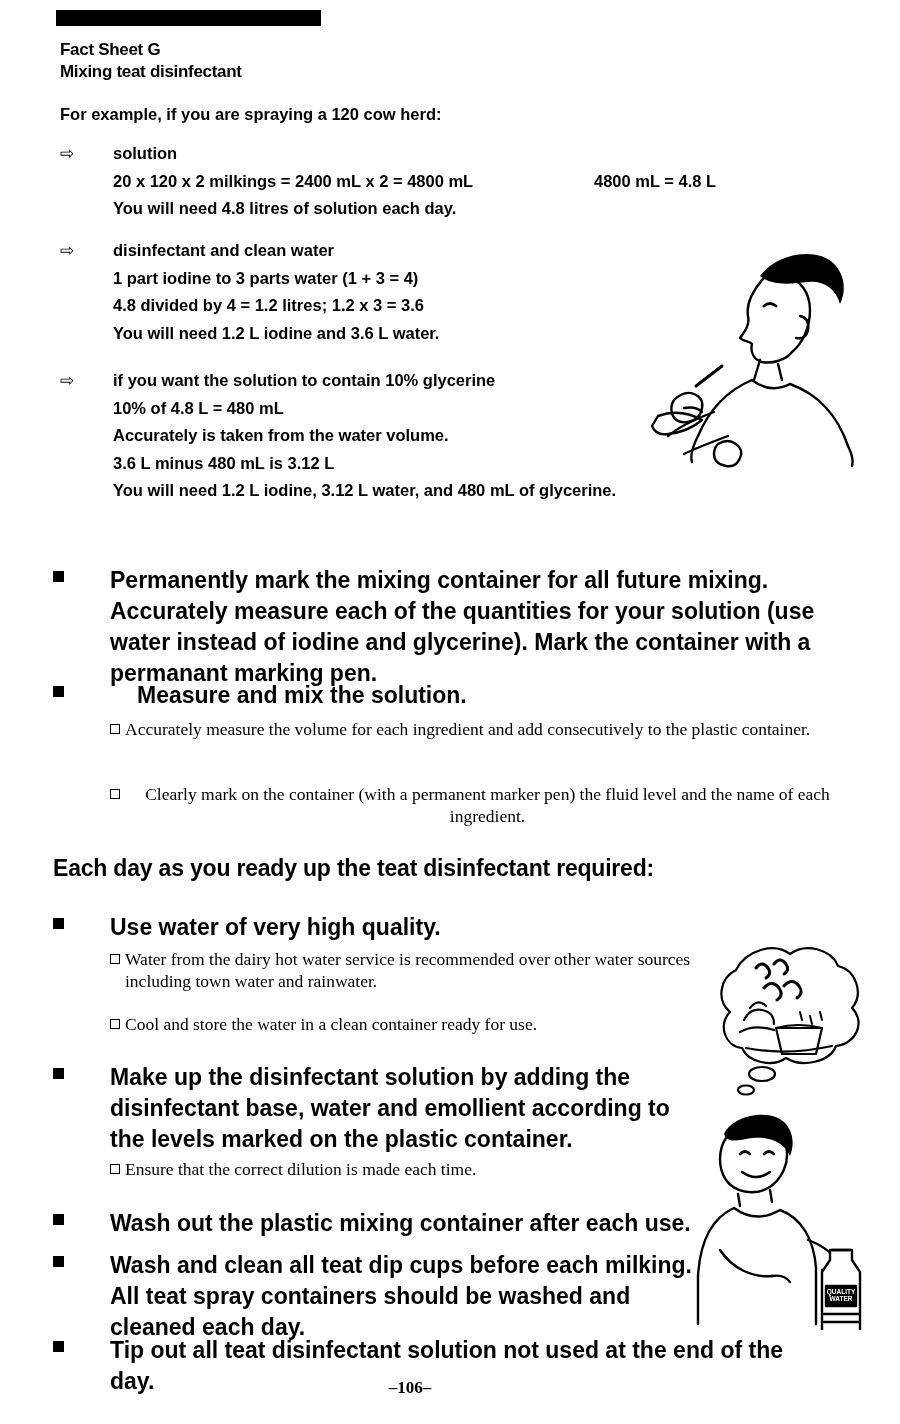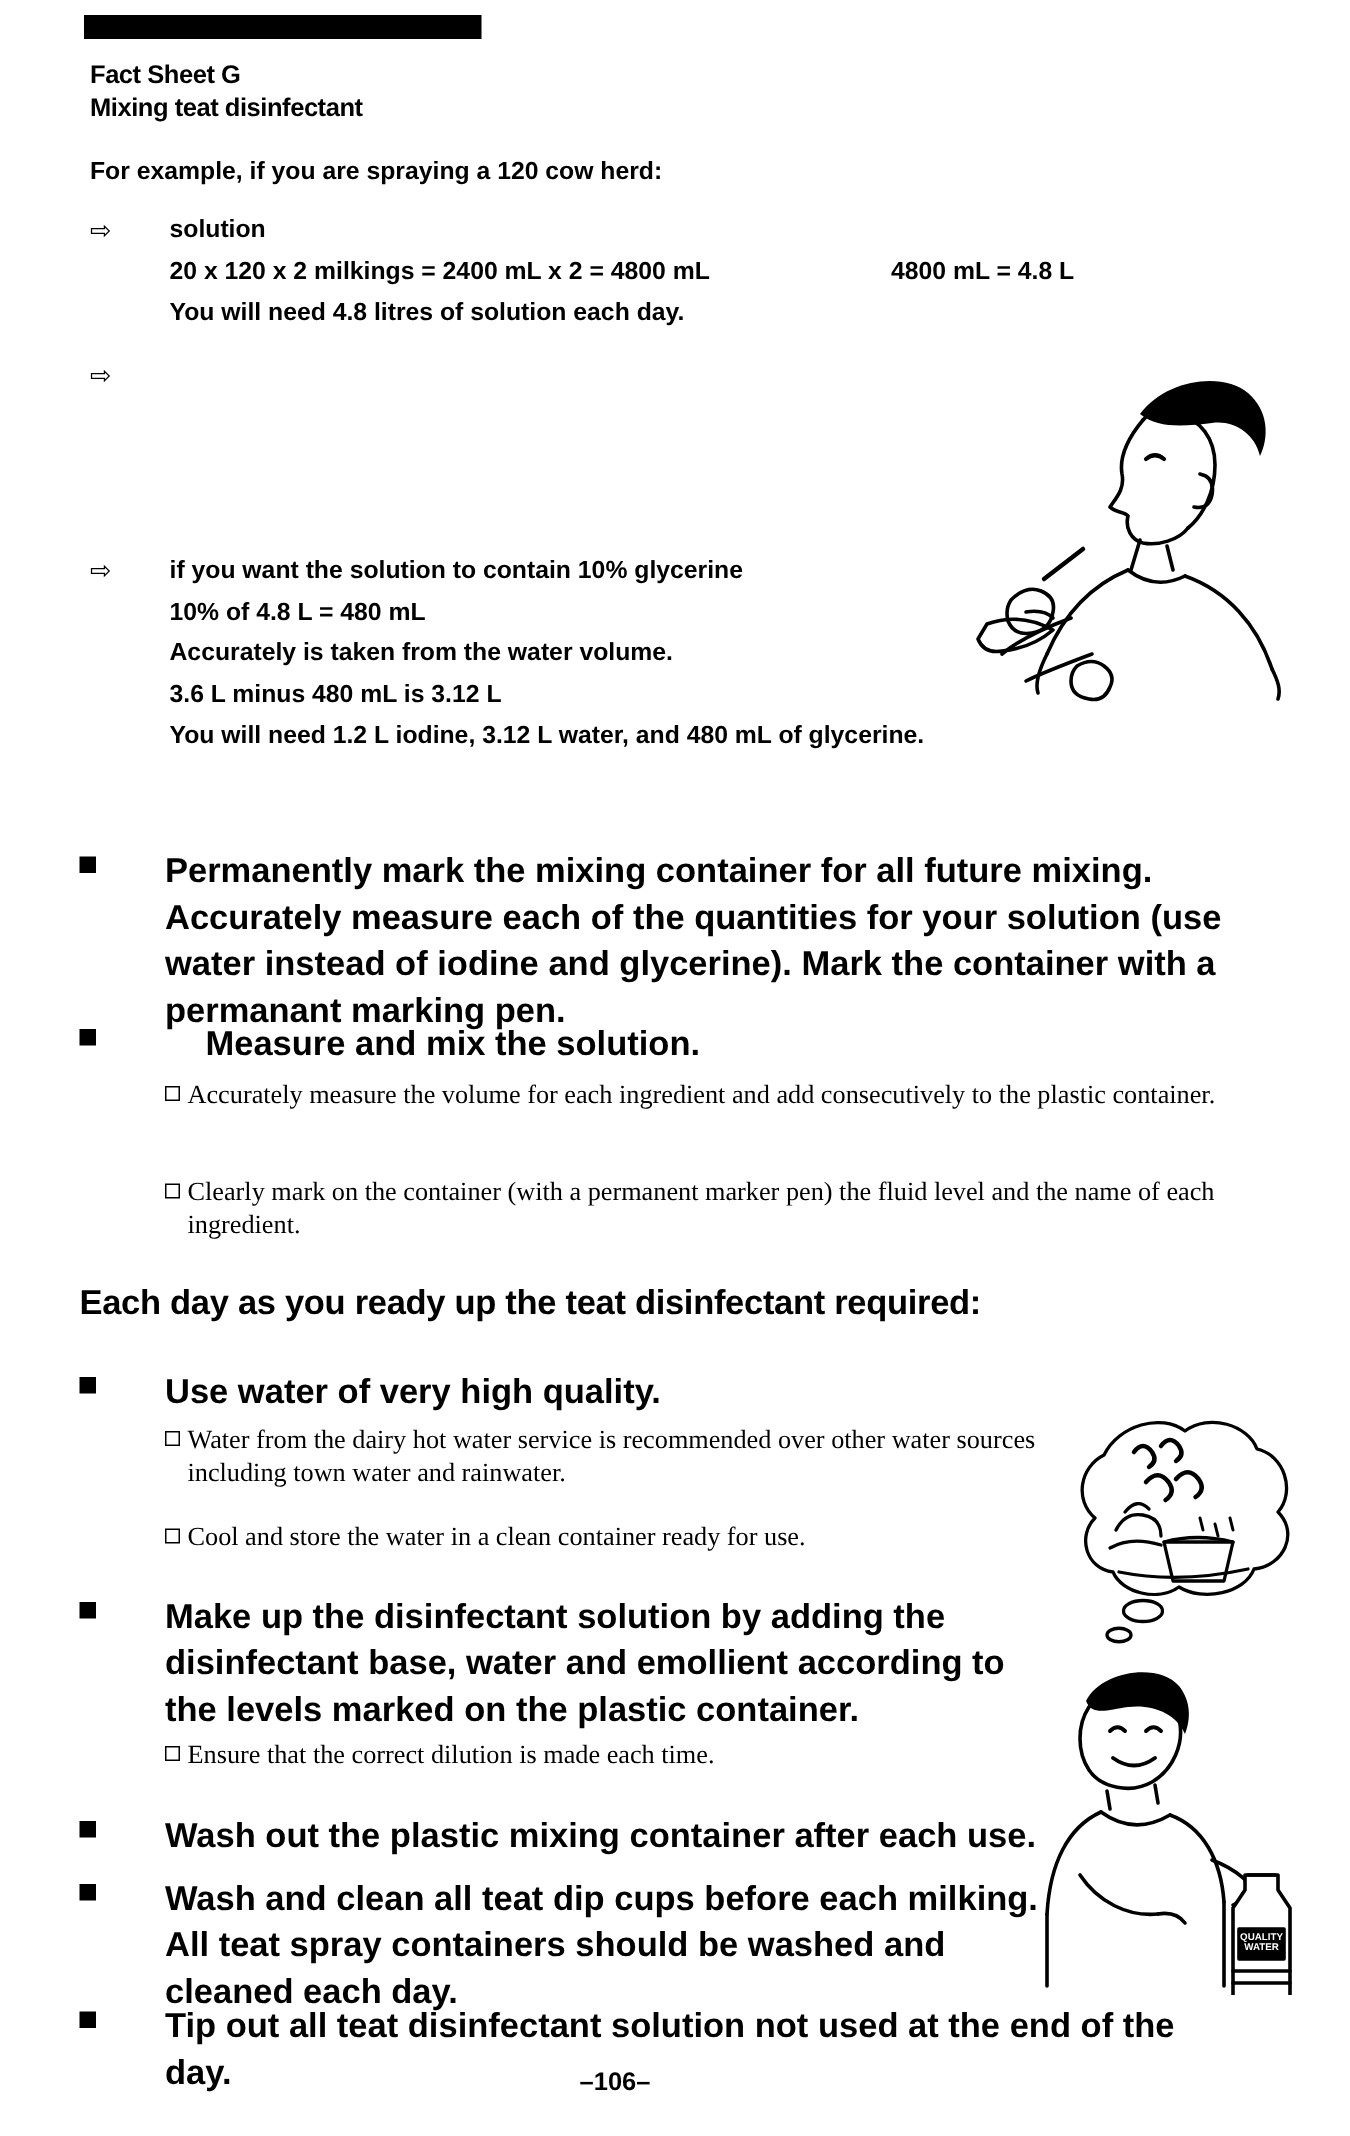--- a/index.html
+++ b/index.html
@@ -144,21 +144,21 @@
     letter-spacing: -0.2px;
   }
 
   .folio {
     position: absolute;
     width: 100%;
     text-align: center;
     top: 1378px;
     font-size: 17px;
     font-weight: bold;
-    font-family: Liberation Sans, sans-serif;
+    font-family: Liberation Serif, serif;
   }
 
   .art {
     position: absolute;
   }
 </style>
 </head>
 <body>
 
 <div class="page">
@@ -178,20 +178,26 @@
       <div class="ln">solution</div>
       <div class="ln">20 x 120 x 2 milkings = 2400 mL x 2 = 4800 mL</div>
       <div class="ln">You will need 4.8 litres of solution each day.</div>
     </div>
   </div>
 
   <div class="side-note">4800 mL = 4.8 L</div>
 
   <div class="arrow-block" style="top:242px;">
     <span class="arrow">⇨</span>
+    <div class="body">
+      <div class="ln">disinfectant and clean water</div>
+      <div class="ln">1 part iodine to 3 parts water (1 + 3 = 4)</div>
+      <div class="ln">4.8 divided by 4 = 1.2 litres; 1.2 x 3 = 3.6</div>
+      <div class="ln">You will need 1.2 L iodine and 3.6 L water.</div>
+    </div>
   </div>
 
   <div class="arrow-block" style="top:372px;">
     <span class="arrow">⇨</span>
     <div class="body">
       <div class="ln">if you want the solution to contain 10% glycerine</div>
       <div class="ln">10% of 4.8 L = 480 mL</div>
       <div class="ln">Accurately is taken from the water volume.</div>
       <div class="ln">3.6 L minus 480 mL is 3.12 L</div>
       <div class="ln">You will need 1.2 L iodine, 3.12 L water, and 480 mL of glycerine.</div>
@@ -240,21 +246,21 @@
   <div class="bullet" style="top:680px;padding-left:27px;">
     <span class="sq"></span>
     <div class="btext">Measure and mix the solution.</div>
   </div>
 
   <div class="sub" style="top:718px;">
     <span class="hsq"></span>
     <div class="stext">Accurately measure the volume for each ingredient and add consecutively to the plastic container.</div>
   </div>
 
-  <div class="sub" style="top:783px;">
+  <div class="sub" style="top:783px;text-align:center;">
     <span class="hsq"></span>
     <div class="stext">Clearly mark on the container (with a permanent marker pen) the fluid level and the name of each ingredient.</div>
   </div>
 
   <div class="section-title">Each day as you ready up the teat disinfectant required:</div>
 
   <div class="bullet" style="top:912px;">
     <span class="sq"></span>
     <div class="btext">Use water of very high quality.</div>
   </div>

